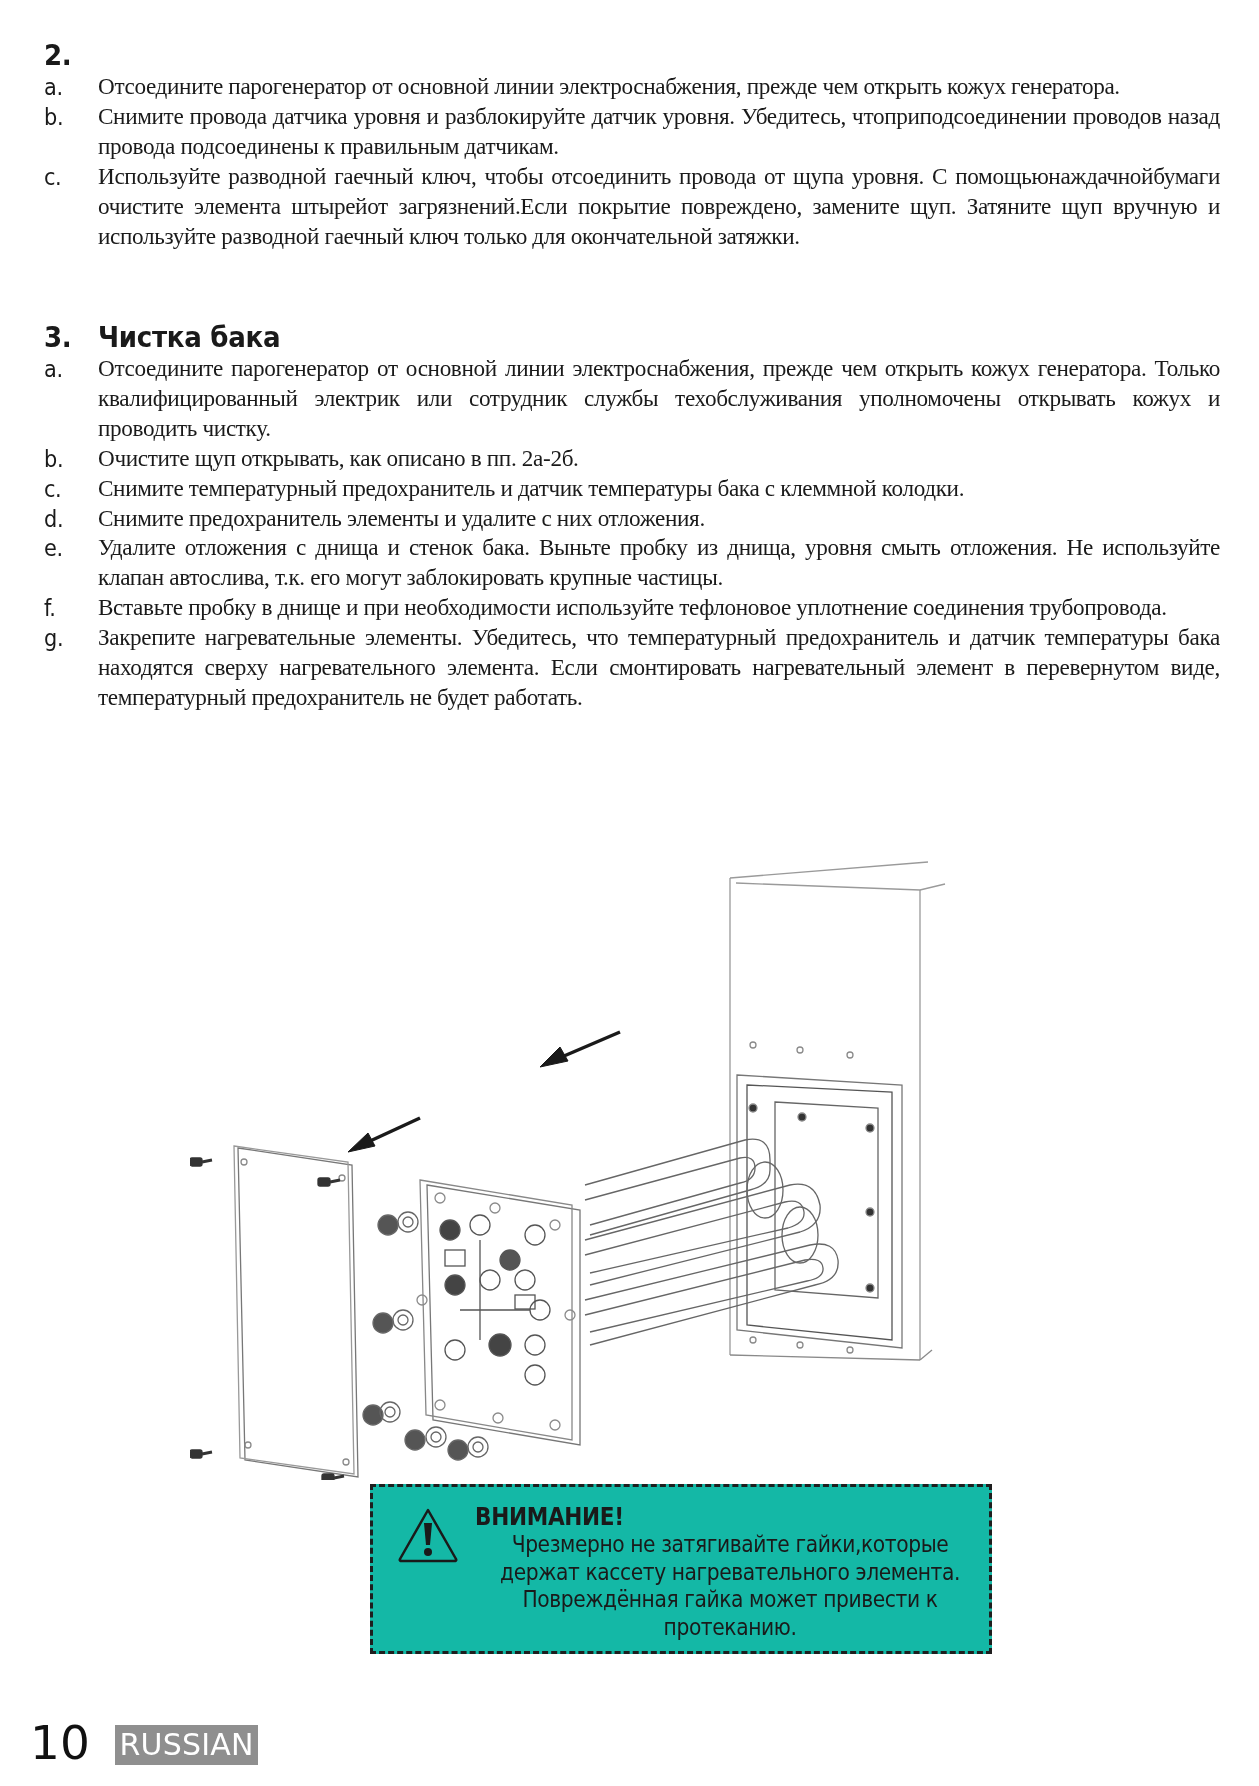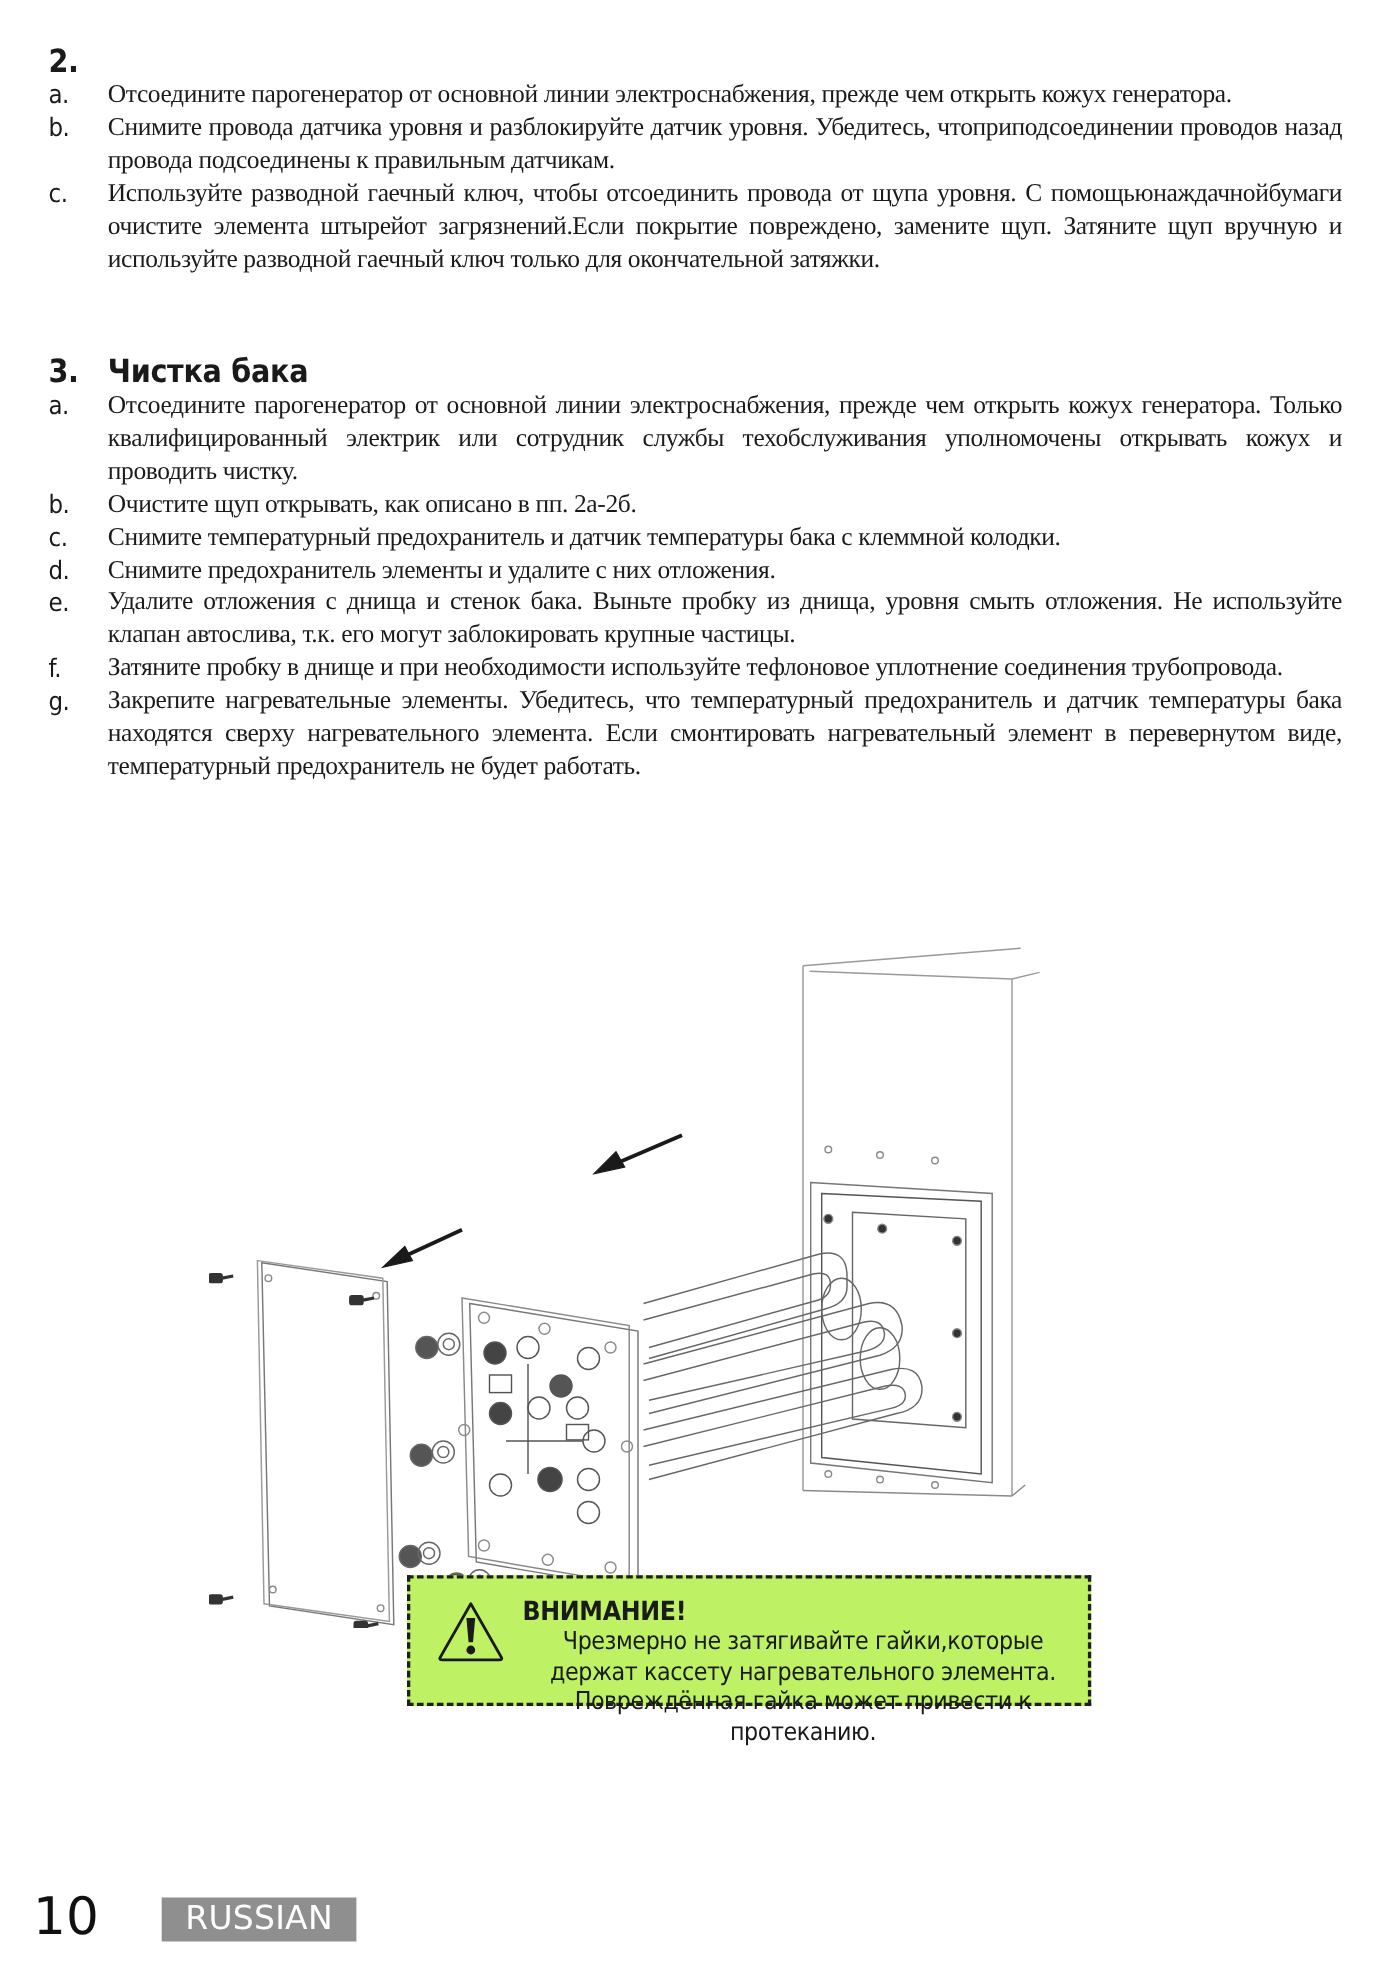--- a/index.html
+++ b/index.html
@@ -12,31 +12,31 @@
   .sec-num { width: 54px; flex: 0 0 54px; }
   .item { display: flex; font-size: 23.2px; line-height: 29.9px; letter-spacing: -0.35px; }
   .item-letter { width: 54px; flex: 0 0 54px; }
   .item-text { flex: 1; text-align: justify; text-align-last: left; font-family: Liberation Serif, serif; }
 
   #sec2 { top: 40px; }
   #sec3 { top: 322px; }
 
   .diagram { position: absolute; left: 190px; top: 840px; width: 780px; height: 640px; }
 
-  .warning { position: absolute; left: 370px; top: 1432px; width: 622px; height: 119px;
-             background: #bef264; border: 3px dashed #1e1e1e; box-sizing: border-box; }
+  .warning { position: absolute; left: 370px; top: 1484px; width: 622px; height: 170px;
+             background: #14b8a6; border: 3px dashed #1e1e1e; box-sizing: border-box; }
   .warn-icon { position: absolute; left: 24px; top: 20px; width: 62px; height: 56px; }
   .warn-title { position: absolute; left: 102px; top: 16px; font-weight: bold; font-size: 24px; line-height: 28px; letter-spacing: -0.3px; }
   .warn-text { position: absolute; left: 102px; top: 44px; width: 510px; font-size: 22.5px; line-height: 27.5px; letter-spacing: -0.4px; text-align: center; }
 
   .page-num { position: absolute; left: 30px; top: 1716px; font-size: 47px; line-height: 54px;
               font-family: "DejaVu Sans", "Liberation Sans", sans-serif; color: #111; }
-  .lang-tag { position: absolute; left: 115px; top: 1725px; width: 177px; height: 40px; background: #8f8f8f;
+  .lang-tag { position: absolute; left: 115px; top: 1725px; width: 143px; height: 40px; background: #8f8f8f;
               color: #ffffff; font-size: 30px; line-height: 40px; text-align: center; letter-spacing: 0.2px;
-              font-family: "DejaVu Sans", "Liberation Sans", sans-serif; margin-left: 32px; }
+              font-family: "DejaVu Sans", "Liberation Sans", sans-serif; }
 </style>
 </head>
 <body>
 
 <div class="page">
 
   <div class="section" id="sec2">
     <div class="sec-title">
       <span class="sec-num">2.</span>
     </div>
@@ -74,21 +74,21 @@
     <div class="item">
       <span class="item-letter">d.</span>
       <span class="item-text">Снимите предохранитель элементы и удалите с них отложения.</span>
     </div>
     <div class="item">
       <span class="item-letter">e.</span>
       <span class="item-text">Удалите отложения с днища и стенок бака. Выньте пробку из днища, уровня смыть отложения. Не используйте клапан автослива, т.к. его могут заблокировать крупные частицы.</span>
     </div>
     <div class="item">
       <span class="item-letter">f.</span>
-      <span class="item-text">Затяните пробку в днище и при необходимости используйте тефлоновое уплотнение соединения трубопровода.</span>
+      <span class="item-text">Вставьте пробку в днище и при необходимости используйте тефлоновое уплотнение соединения трубопровода.</span>
     </div>
     <div class="item">
       <span class="item-letter">g.</span>
       <span class="item-text">Закрепите нагревательные элементы. Убедитесь, что температурный предохранитель и датчик температуры бака находятся сверху нагревательного элемента. Если смонтировать нагревательный элемент в перевернутом виде, температурный предохранитель не будет работать.</span>
     </div>
   </div>
 
   <svg class="diagram" viewBox="0 0 780 640" fill="none" stroke="#8a8a8a" stroke-width="1.3">
 
     <g>

